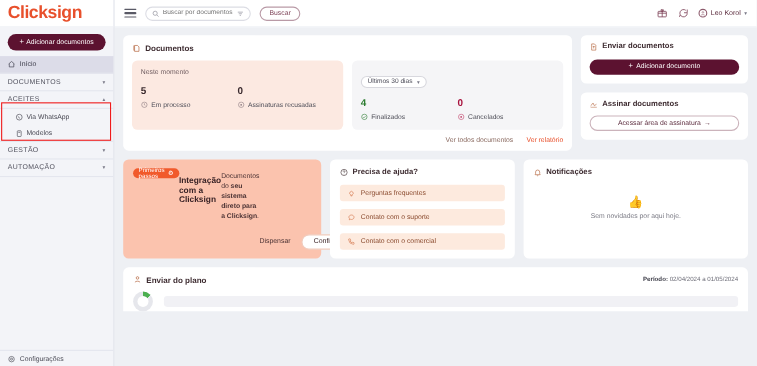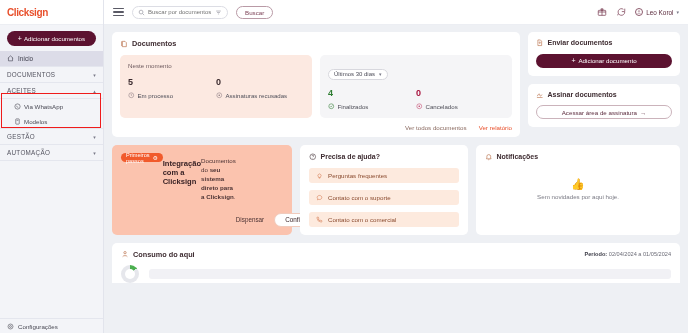--- a/index.html
+++ b/index.html
@@ -19,21 +19,21 @@
     display: flex; flex-direction: column;
     position: relative;
   }
   .brand {
     height: 25px; display: flex; align-items: center;
     padding-left: 7px;
     background: #ffffff;
     border-bottom: 1px solid #eceef3;
   }
   .brand-text {
-    color: #e8502c; font-size: 10px; font-weight: bold;
+    color: #e8502c; font-size: 16px; font-weight: bold;
     letter-spacing: -0.4px;
   }
   .add-docs-wrap { padding: 6px 7px 5px 7px; background:#f3f4f8; }
   .add-docs-btn {
     width: 100%; height: 15px; border-radius: 9px;
     background: #5c1230; color: #fff;
     font-size: 6.2px; display: flex; align-items: center; justify-content: center;
     gap: 2px; cursor: pointer; border: none;
   }
   .plus { font-size: 7px; line-height: 1; }
@@ -559,21 +559,21 @@
 
       <div class="consumo-card">
         <div class="consumo-head">
           <div class="consumo-title">
             <span class="ico">
               <svg viewBox="0 0 24 24" fill="none" stroke="currentColor" stroke-width="1.9">
                   <circle cx="12" cy="8" r="3.5"></circle>
                   <path d="M5 20c1.6-4.2 12.4-4.2 14 0"></path>
                 </svg>
             </span>
-            <span>Consumo do aqui</span>
+            <span>Enviar do plano</span>
           </div>
           <div class="periodo">
             <b>Período:</b>
             <span>02/04/2024 a 01/05/2024</span>
           </div>
         </div>
         <div class="consumo-body">
           <div class="donut"></div>
           <div class="consumo-bar"></div>
         </div>

